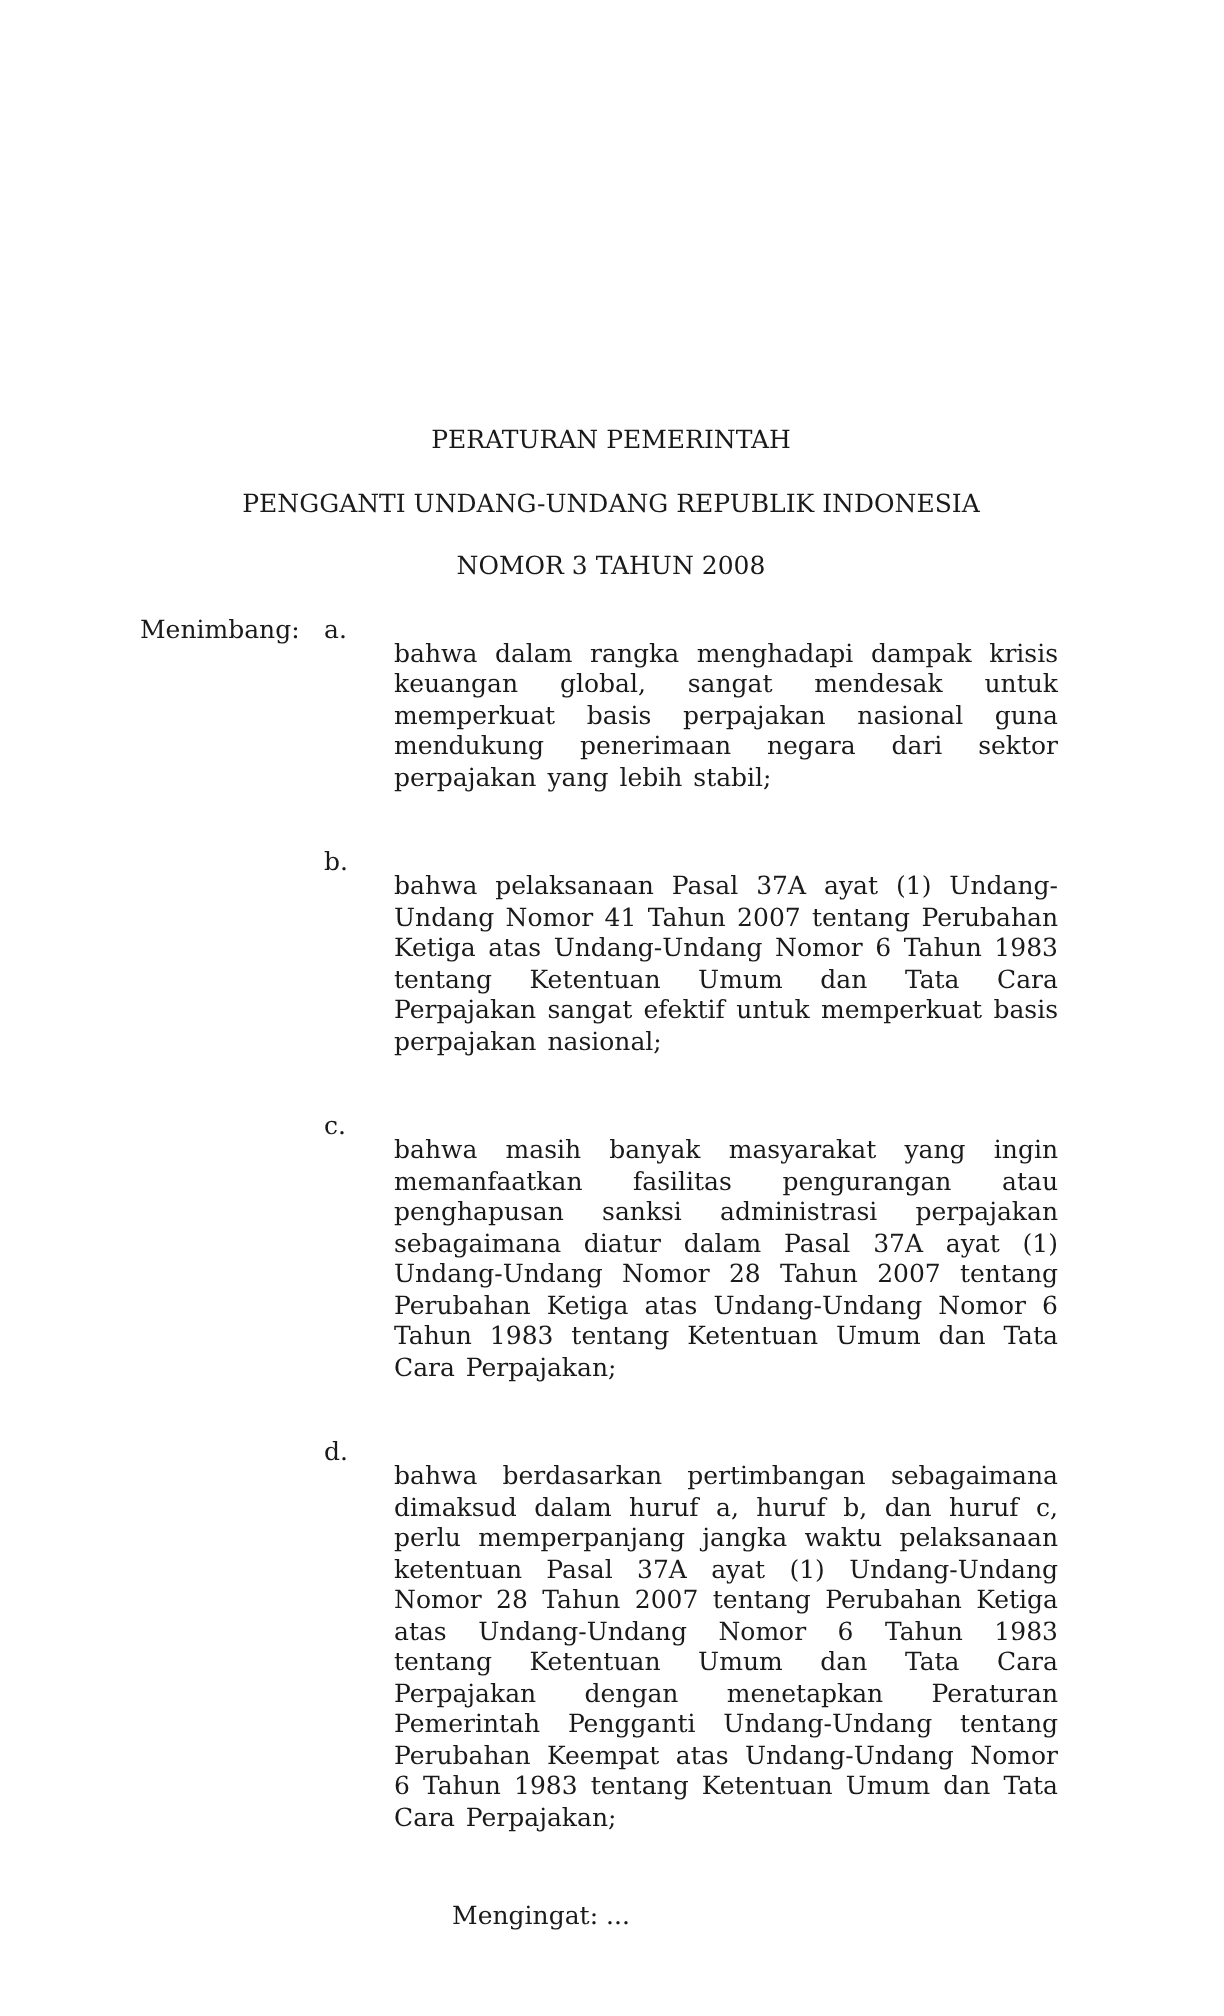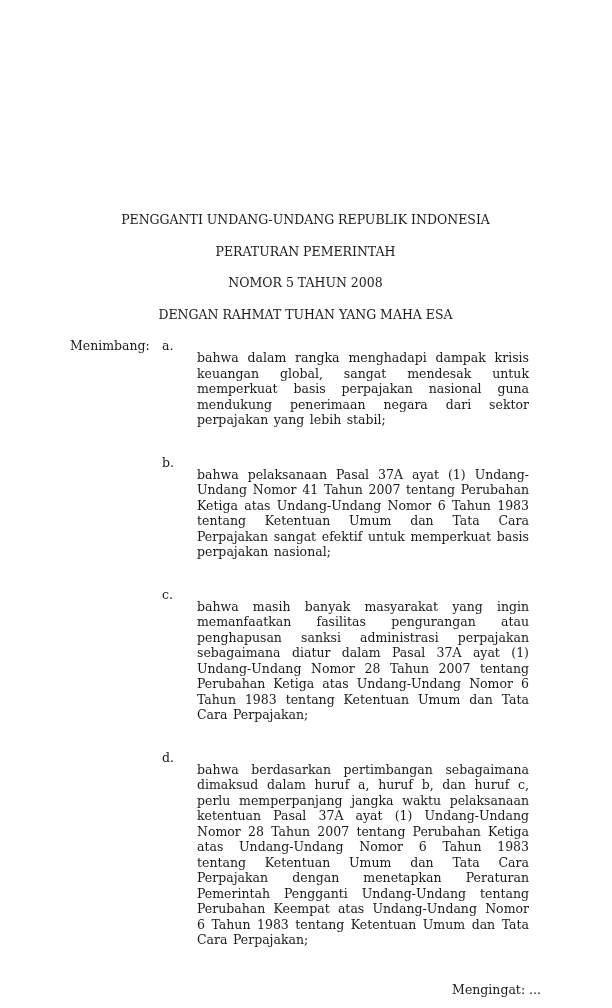--- a/index.html
+++ b/index.html
@@ -52,33 +52,32 @@
     width: 23px;
   }
   .item-text {
     flex: 1;
     margin: 12px;
     text-align: justify;
     word-spacing: 0.12em;
   }
   .catchword {
     margin: 22px 71px 0 0;
-    text-align: right;
+    text-align: center;
   }
 </style>
 </head>
 <body>
 
 <div class="page">
 
   <header class="heading">
+    <p>PERATURAN PEMERINTAH</p>
     <p>PENGGANTI UNDANG-UNDANG REPUBLIK INDONESIA</p>
-    <p>PERATURAN PEMERINTAH</p>
-    <p>NOMOR 5 TAHUN 2008</p>
-    <p>DENGAN RAHMAT TUHAN YANG MAHA ESA</p>
+    <p>NOMOR 3 TAHUN 2008</p>
   </header>
 
   <section class="preamble">
     <div class="menimbang-label">Menimbang:</div>
     <div class="items">
 
       <div class="item">
         <span class="item-letter">a.</span>
         <p class="item-text">bahwa dalam rangka menghadapi dampak krisis keuangan global, sangat mendesak untuk memperkuat basis perpajakan nasional guna mendukung penerimaan negara dari sektor perpajakan yang lebih stabil;</p>
       </div>

